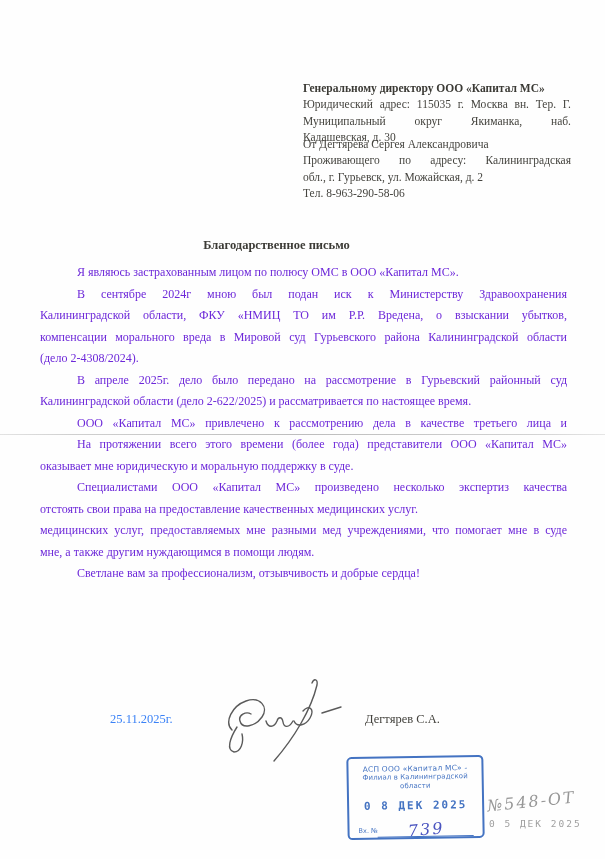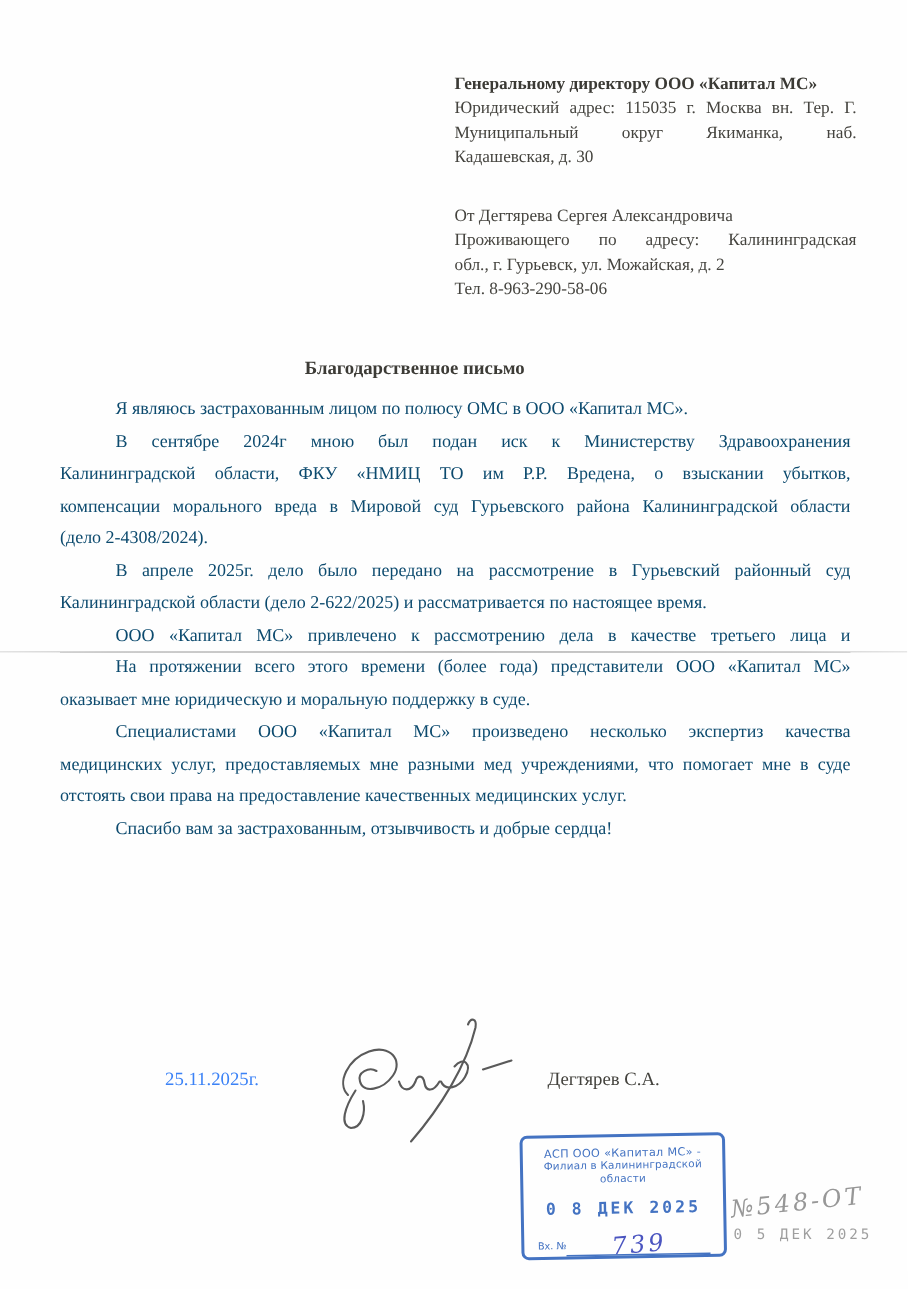--- a/index.html
+++ b/index.html
@@ -16,39 +16,39 @@
   .hdr-block {
     position: absolute;
     left: 303px;
     width: 268px;
     font-size: 11.5px;
     line-height: 16.4px;
     color: #45443f;
   }
   .recipient { top: 48px; }
   .sender    { top: 136px; }
-  .hdr-bold  { font-weight: bold; white-space: nowrap; color: #3b3a35; }
+  .hdr-bold  { font-weight: bold; white-space: nowrap; color: #3b3a35; margin-top: 32px; }
   .jl { text-align: justify; text-align-last: justify; }
   .ll { text-align: left; }
   
   .letter-title {
     position: absolute;
     top: 238px; left: 0; width: 553px;
     text-align: center;
     font-weight: bold;
     font-size: 12.5px;
     color: #3c3b36;
   }
   
   .body-block {
     position: absolute;
     left: 40px; top: 262px; width: 527px;
     font-size: 12px;
     line-height: 21.5px;
-    color: #0c4a6e;
+    color: #6d28d9;
   }
   .bl { width: 100%; }
   .ind { text-indent: 37px; }
   .ul-line { box-shadow: 0 1px 0 0 #8f8f8f; }
   .pencil-underline {
     position: absolute;
     left: 0; top: 434px; width: 605px; height: 1px;
     background: linear-gradient(90deg, #e3e3e3 0%, #cfcfcf 12%, #bdbdbd 50%, #d2d2d2 88%, #e6e6e6 100%);
   }
   
@@ -144,23 +144,24 @@
     <div class="bl ind jl">В сентябре 2024г мною был подан иск к Министерству Здравоохранения</div>
     <div class="bl jl">Калининградской области, ФКУ «НМИЦ ТО им Р.Р. Вредена, о взыскании убытков,</div>
     <div class="bl jl">компенсации морального вреда в Мировой суд Гурьевского района Калининградской области</div>
     <div class="bl ll">(дело 2-4308/2024).</div>
     <div class="bl ind jl">В апреле 2025г. дело было передано на рассмотрение в Гурьевский районный суд</div>
     <div class="bl ll">Калининградской области (дело 2-622/2025) и рассматривается по настоящее время.</div>
     <div class="bl ind jl ul-line">ООО «Капитал МС» привлечено к рассмотрению дела в качестве третьего лица и</div>
     <div class="bl ind jl">На протяжении всего этого времени (более года) представители ООО «Капитал МС»</div>
     <div class="bl ll">оказывает мне юридическую и моральную поддержку в суде.</div>
     <div class="bl ind jl">Специалистами ООО «Капитал МС» произведено несколько экспертиз качества</div>
+    <div class="bl ll">отстоять свои права на предоставление качественных медицинских услуг.</div>
     <div class="bl jl">медицинских услуг, предоставляемых мне разными мед учреждениями, что помогает мне в суде</div>
-    <div class="bl ll">отстоять свои права на предоставление качественных медицинских услуг.</div>
-    <div class="bl ind ll">Спасибо вам за застрахованным, отзывчивость и добрые сердца!</div>
+    <div class="bl ll">мне, а также другим нуждающимся в помощи людям.</div>
+    <div class="bl ind ll">Светлане вам за профессионализм, отзывчивость и добрые сердца!</div>
   </div>
 
   <div class="pencil-underline"></div>
 
   <div class="sig-date">25.11.2025г.</div>
   <svg class="sig-svg" width="130" height="92" viewBox="0 0 130 92" fill="none">
     <g stroke="#5a5a5a" stroke-width="1.4" stroke-linecap="round" fill="none">
       <path d="M16,58 C8,50 16,34 30,29 C44,24 53,35 46,45 C39,55 26,57 24,49 C22,43 30,39 35,42"></path>
       <path d="M21,55 C14,66 10,78 18,80 C25,80 28,70 26,62"></path>
       <path d="M50,49 C52,56 58,56 61,49 C62,45 66,44 67,50 C68,56 73,56 77,49"></path>

